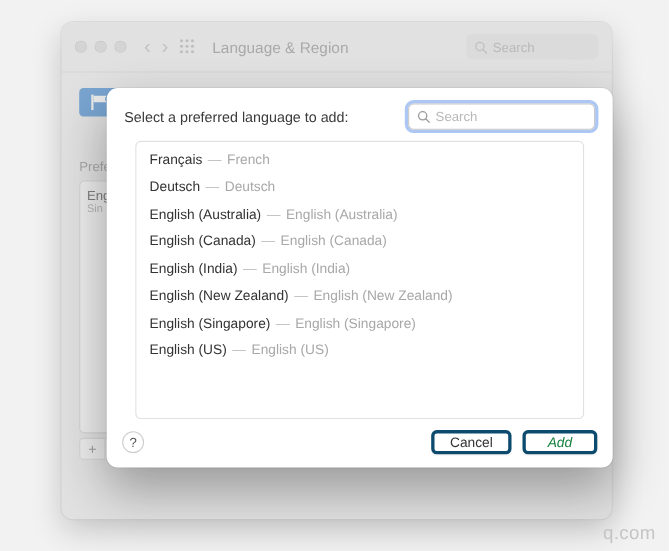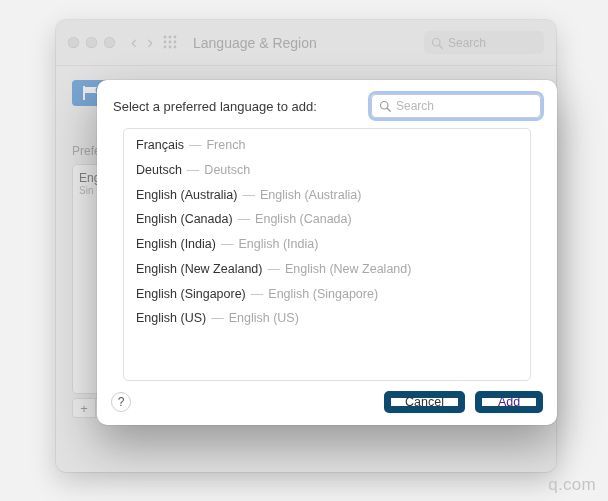--- a/index.html
+++ b/index.html
@@ -53,22 +53,22 @@
   .sheet-search input::placeholder { color:#b8b8b8; }
 
   .lang-list { flex:1; border:1px solid #e1e1e1; border-radius:5px; margin:0 26px; overflow:hidden; padding:4px 0; }
   .lang-row { padding:3px 12px; font-size:12.5px; line-height:1.5; color:#333; white-space:nowrap; }
   .lang-row .dash { color:#bfbfbf; margin:0 5px; }
   .lang-row .english { color:#a8a8a8; }
 
   .sheet-foot { display:flex; align-items:center; padding:10px 14px 12px; gap:10px; }
   .sheet-foot .left { flex:1; }
   .round-help { width:20px; height:20px; border-radius:50%; border:1px solid #cfcfcf; background:#fff; color:#555; font-size:12px; display:flex; align-items:center; justify-content:center; }
-  .btn { height:22px; min-width:68px; padding:0 14px; border-radius:5px; border:7px solid #0c4a6e; background:#fff; font-size:12.5px; color:#333; display:flex; align-items:center; justify-content:center; box-shadow:0 1px 1px rgba(0,0,0,.04); }
-  .btn.disabled { color:#4c1d95; }
+  .btn { height:22px; min-width:68px; padding:0 14px; border-radius:5px; border:3px solid #0c4a6e; background:#fff; font-size:12.5px; color:#333; display:flex; align-items:center; justify-content:center; box-shadow:0 1px 1px rgba(0,0,0,.04); }
+  .btn.disabled { color:#15803d;font-style:italic; }
 
   .credit { position:absolute; right:12px; bottom:6px; font-size:17px; color:#c5c5c5; letter-spacing:.3px; }
 </style>
 </head>
 <body>
 
 <div class="window">
   <div class="titlebar">
     <div class="traffic">
       <div class="dot"></div>

